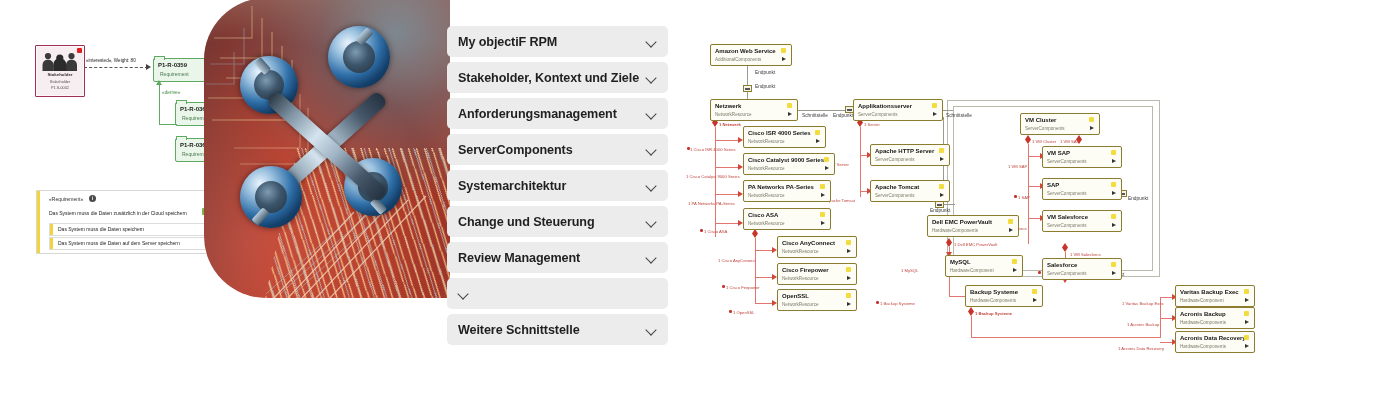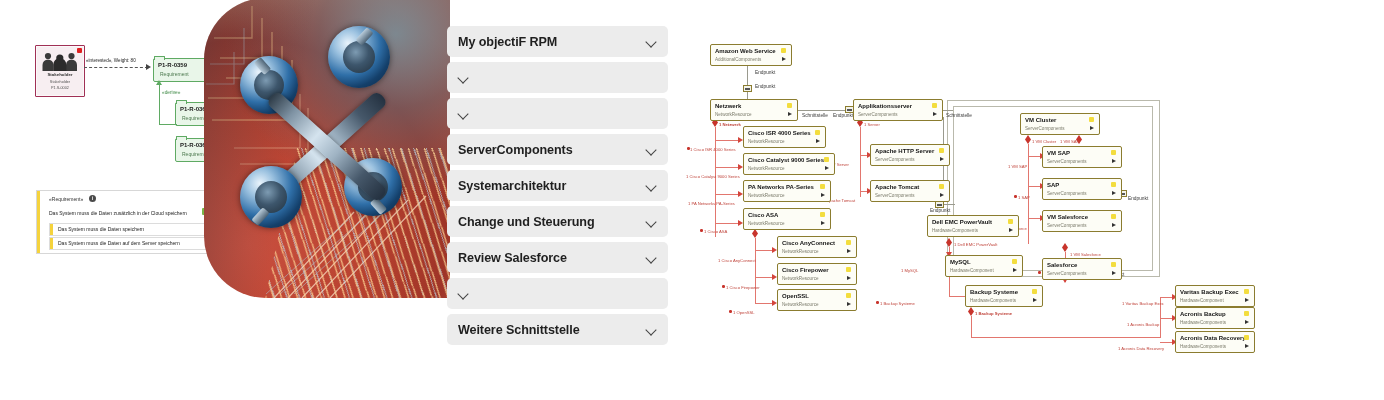--- a/index.html
+++ b/index.html
@@ -249,39 +249,41 @@
       <div class="wr-slot" style="left:52px;top:210px;width:9px;height:17px;transform:rotate(42deg);"></div>
     </div>
   </div>
 
   <div id="accordion">
     <div class="acc-item">
       <span class="acc-label">My objectiF RPM</span>
       <span class="acc-chev"></span>
     </div>
     <div class="acc-item">
-      <span class="acc-chev"></span>
-    </div>
-    <div class="acc-item">
+      <span class="acc-label">Stakeholder, Kontext und Ziele</span>
+      <span class="acc-chev"></span>
+    </div>
+    <div class="acc-item">
+      <span class="acc-label">Anforderungsmanagement</span>
       <span class="acc-chev"></span>
     </div>
     <div class="acc-item">
       <span class="acc-label">ServerComponents</span>
       <span class="acc-chev"></span>
     </div>
     <div class="acc-item">
       <span class="acc-label">Systemarchitektur</span>
       <span class="acc-chev"></span>
     </div>
     <div class="acc-item">
       <span class="acc-label">Change und Steuerung</span>
       <span class="acc-chev"></span>
     </div>
     <div class="acc-item">
-      <span class="acc-label">Review Salesforce</span>
+      <span class="acc-label">Review Management</span>
       <span class="acc-chev"></span>
     </div>
     <div class="acc-item">
       <span class="acc-chev"></span>
     </div>
     <div class="acc-item">
       <span class="acc-label">Weitere Schnittstelle</span>
       <span class="acc-chev"></span>
     </div>
   </div>

